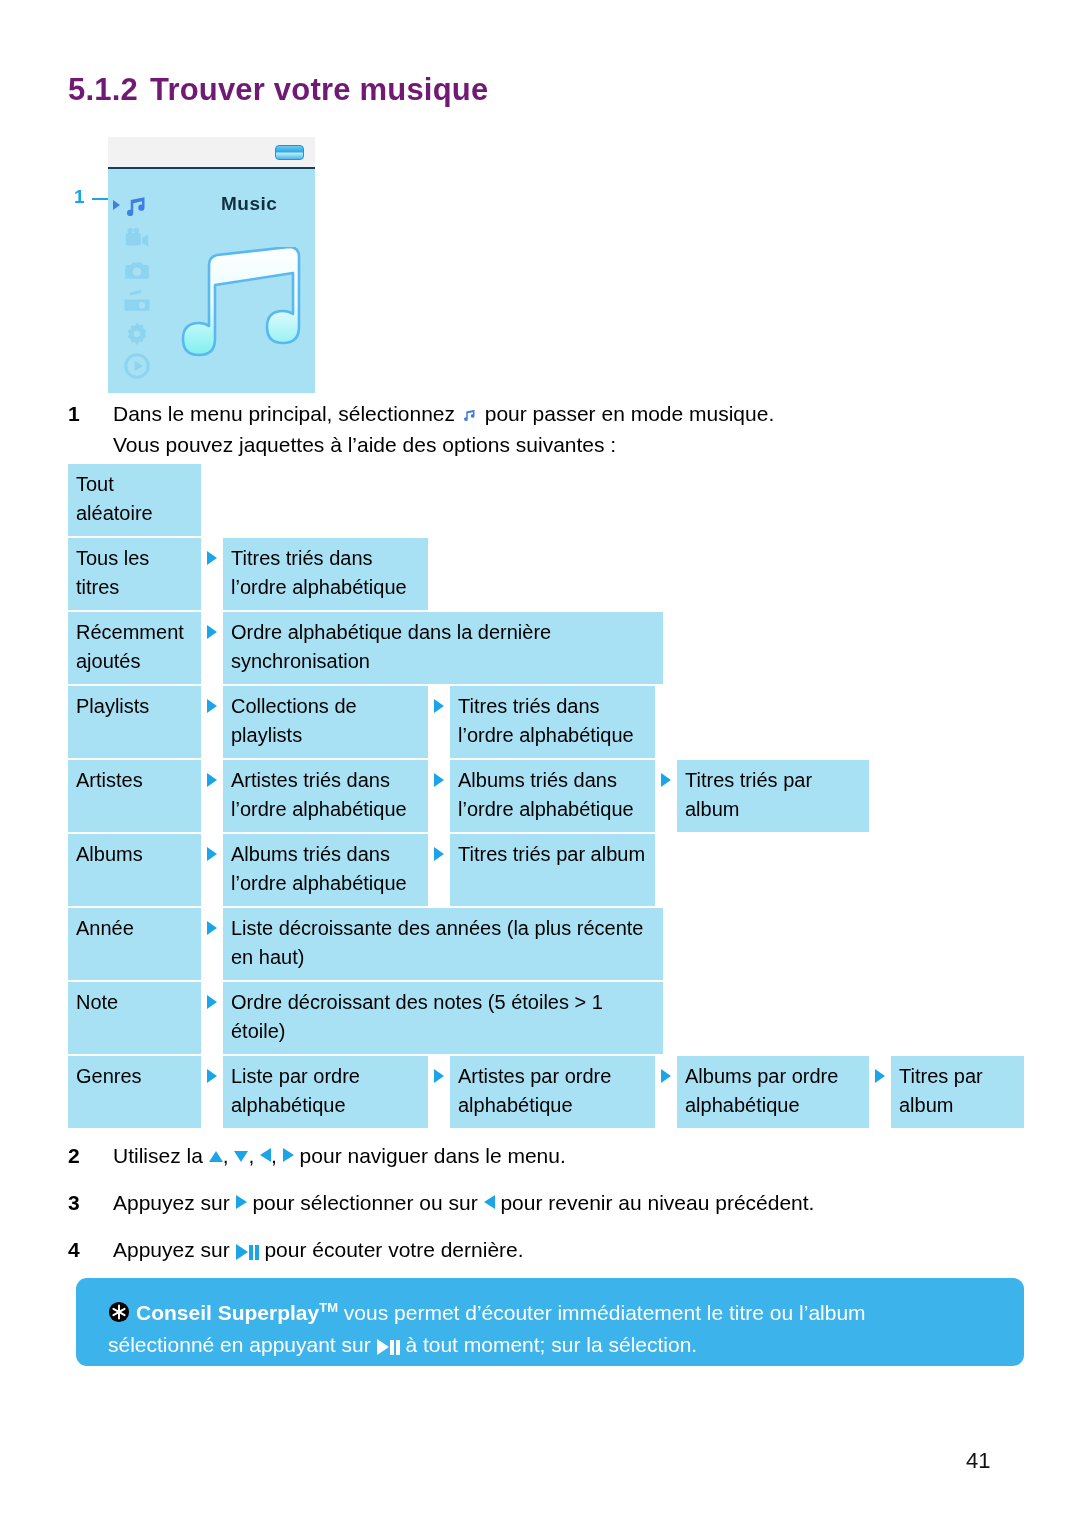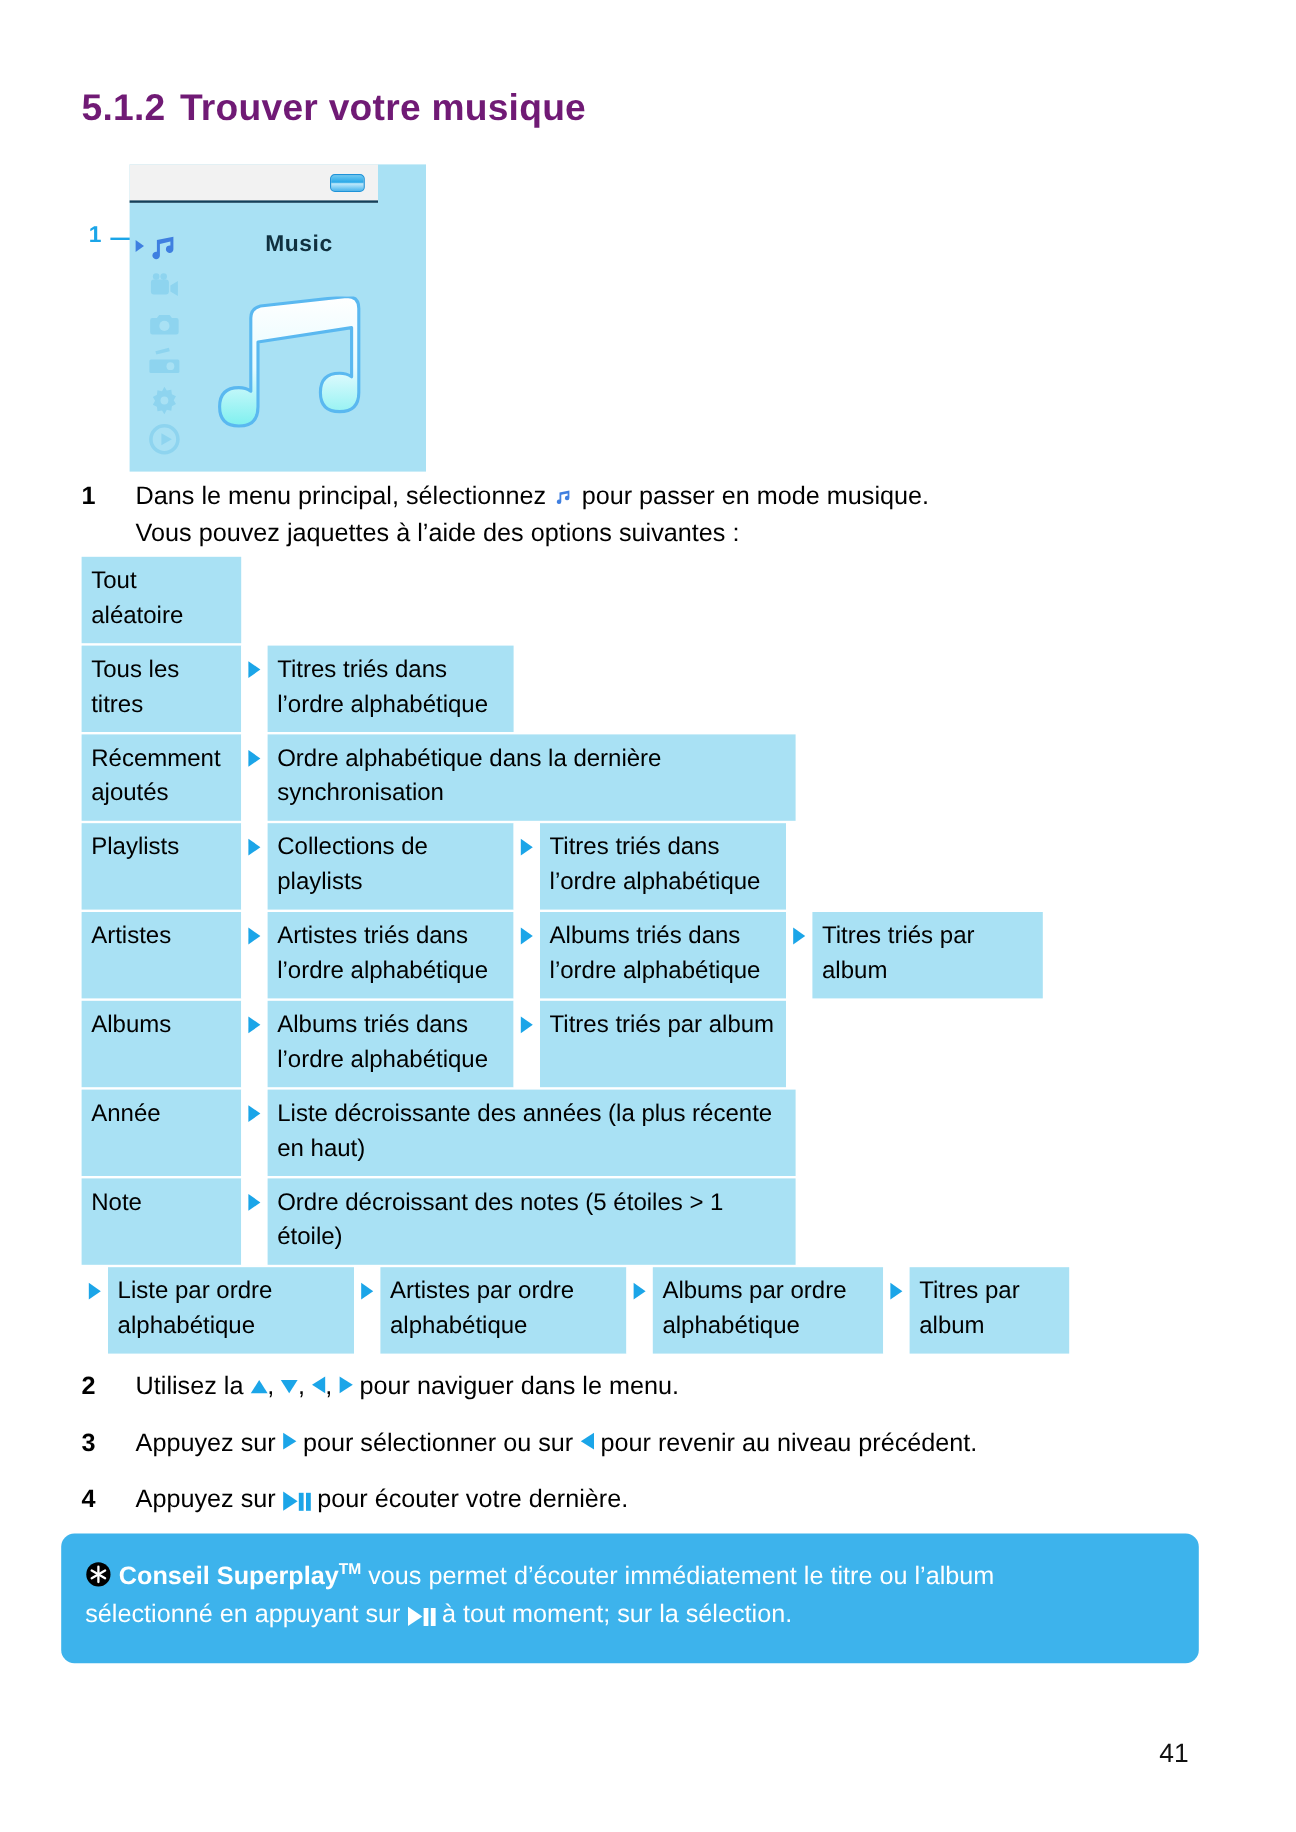--- a/index.html
+++ b/index.html
@@ -37,21 +37,20 @@
   .heading .num { margin-right: 12px; }
 
   
   .device {
     position: absolute;
     left: 108px;
     top: 137px;
     width: 207px;
     height: 256px;
     background: #a9e1f4;
-    padding-left: 40px;
   }
   .device-topbar {
     position: absolute;
     left: 0; top: 0;
     width: 207px;
     height: 32px;
     background: #f2f2f2;
     border-bottom: 2px solid #13405a;
     box-sizing: border-box;
   }
@@ -243,28 +242,28 @@
   .c1 { width: 133px; flex: 0 0 133px; }
   .c2 { width: 205px; flex: 0 0 205px; }
   .c2w { width: 440px; flex: 0 0 440px; }
   .c3 { width: 205px; flex: 0 0 205px; }
   .c4 { width: 192px; flex: 0 0 192px; }
   .c5 { width: 133px; flex: 0 0 133px; }
 
   
   .banner {
     position: absolute;
-    left: 51px;
+    left: 76px;
     top: 1278px;
     width: 948px;
-    height: 108px;
+    height: 88px;
     background: #3db3ec;
     border-radius: 11px;
     box-sizing: border-box;
-    padding: 14px 20px 0 20px;
+    padding: 14px 20px 0 32px;
     color: #ffffff;
     font-size: 21px;
     line-height: 32px;
   }
   .banner b { font-weight: bold; }
   .banner .tm { font-size: 13px; vertical-align: super; font-weight: bold; }
   .asterisk-icon {
     display: inline-block;
     width: 22px;
     height: 22px;
@@ -449,20 +448,21 @@
 
     <div class="frow">
       <div class="cell c1">Note</div>
       <div class="arrow-gap">
           <span class="tri tri-r"></span>
         </div>
       <div class="cell c2w">Ordre décroissant des notes (5 étoiles &gt; 1 étoile)</div>
     </div>
 
     <div class="frow">
+      <div class="cell c1">Genres</div>
       <div class="arrow-gap">
           <span class="tri tri-r"></span>
         </div>
       <div class="cell c2">Liste par ordre alphabétique</div>
       <div class="arrow-gap">
           <span class="tri tri-r"></span>
         </div>
       <div class="cell c3">Artistes par ordre alphabétique</div>
       <div class="arrow-gap">
           <span class="tri tri-r"></span>

